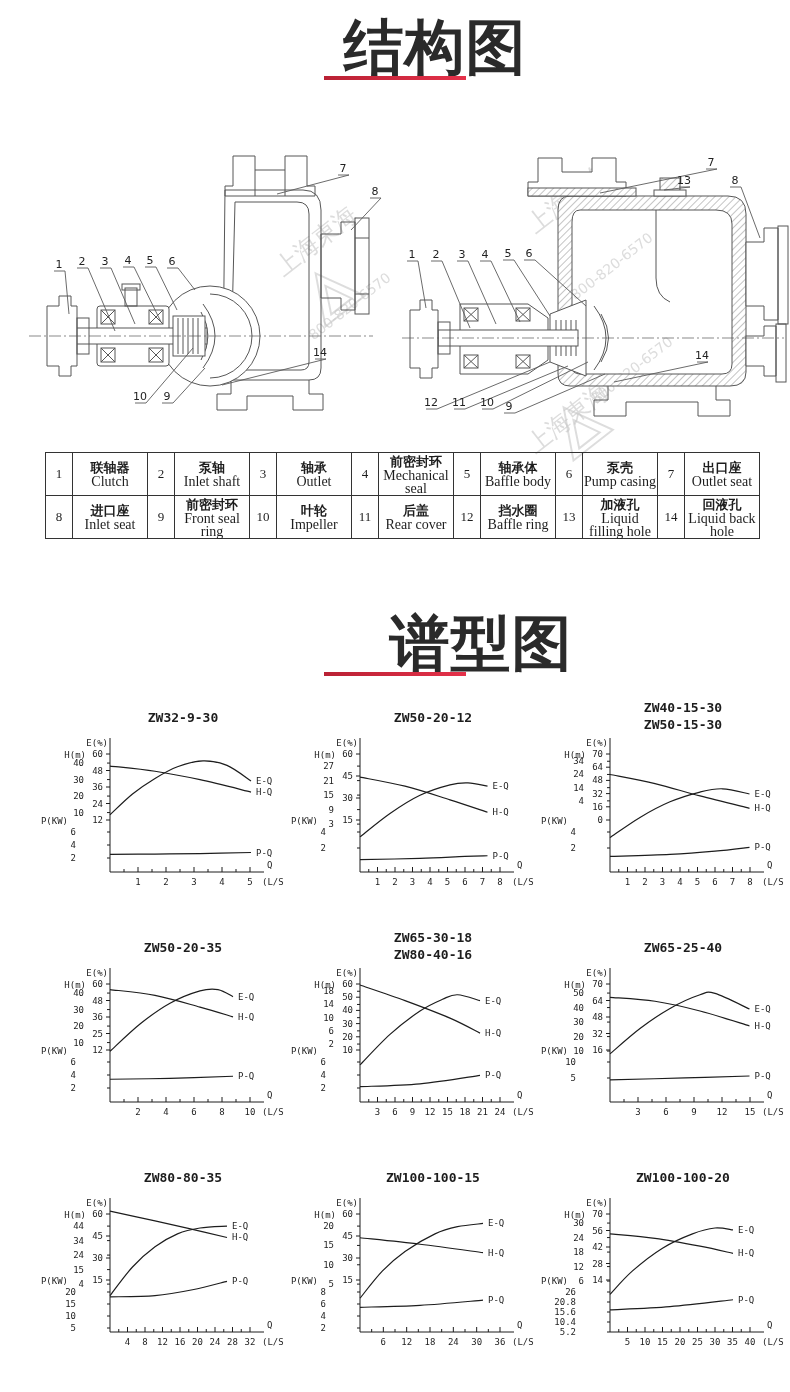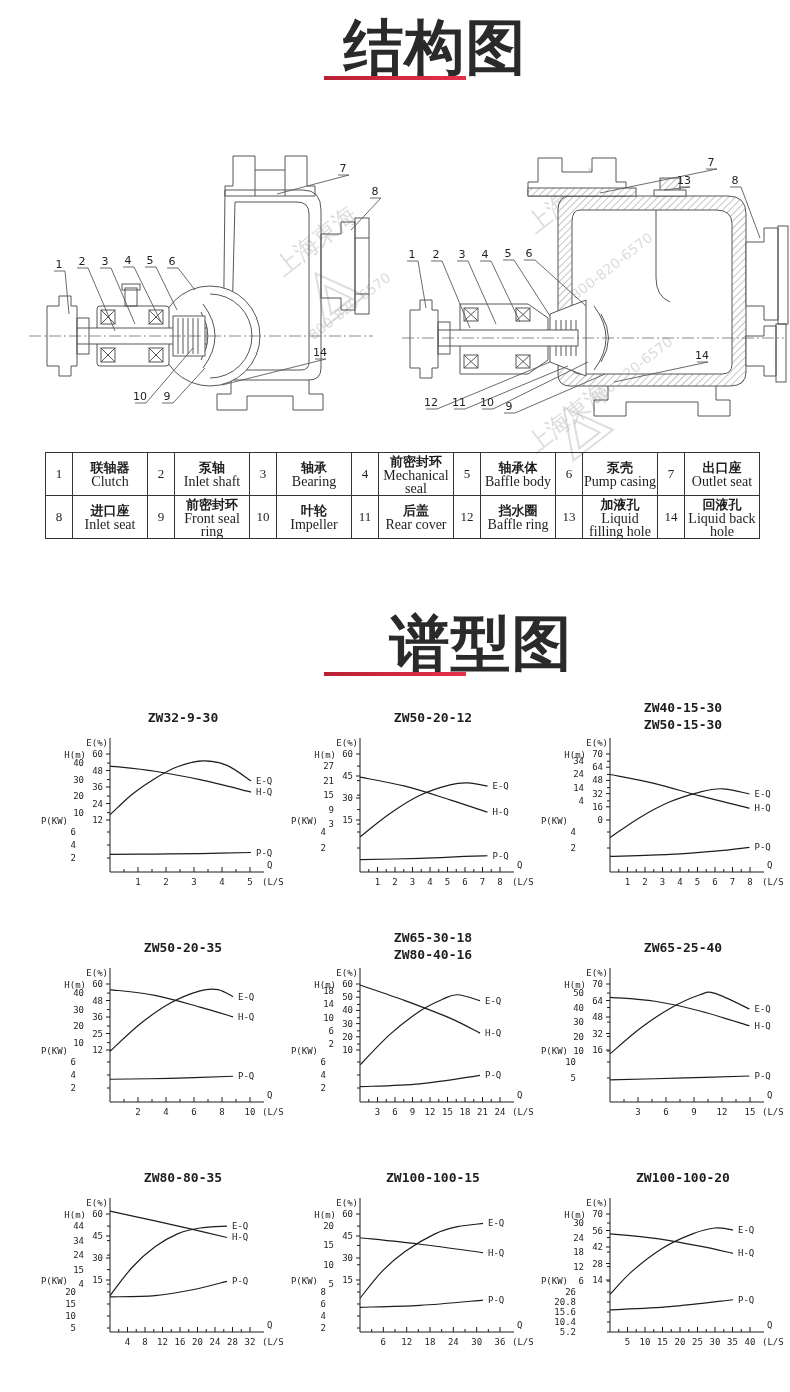--- a/index.html
+++ b/index.html
@@ -216,21 +216,21 @@
             <div class="en">Clutch</div>
           </td>
           <td class="num">2</td>
           <td class="name">
             <div class="cn">泵轴</div>
             <div class="en">Inlet shaft</div>
           </td>
           <td class="num">3</td>
           <td class="name">
             <div class="cn">轴承</div>
-            <div class="en">Bearing</div>
+            <div class="en">Outlet</div>
           </td>
           <td class="num">4</td>
           <td class="name">
             <div class="cn">前密封环</div>
             <div class="en">Mechanical seal</div>
           </td>
           <td class="num">5</td>
           <td class="name">
             <div class="cn">轴承体</div>
             <div class="en">Baffle body</div>

